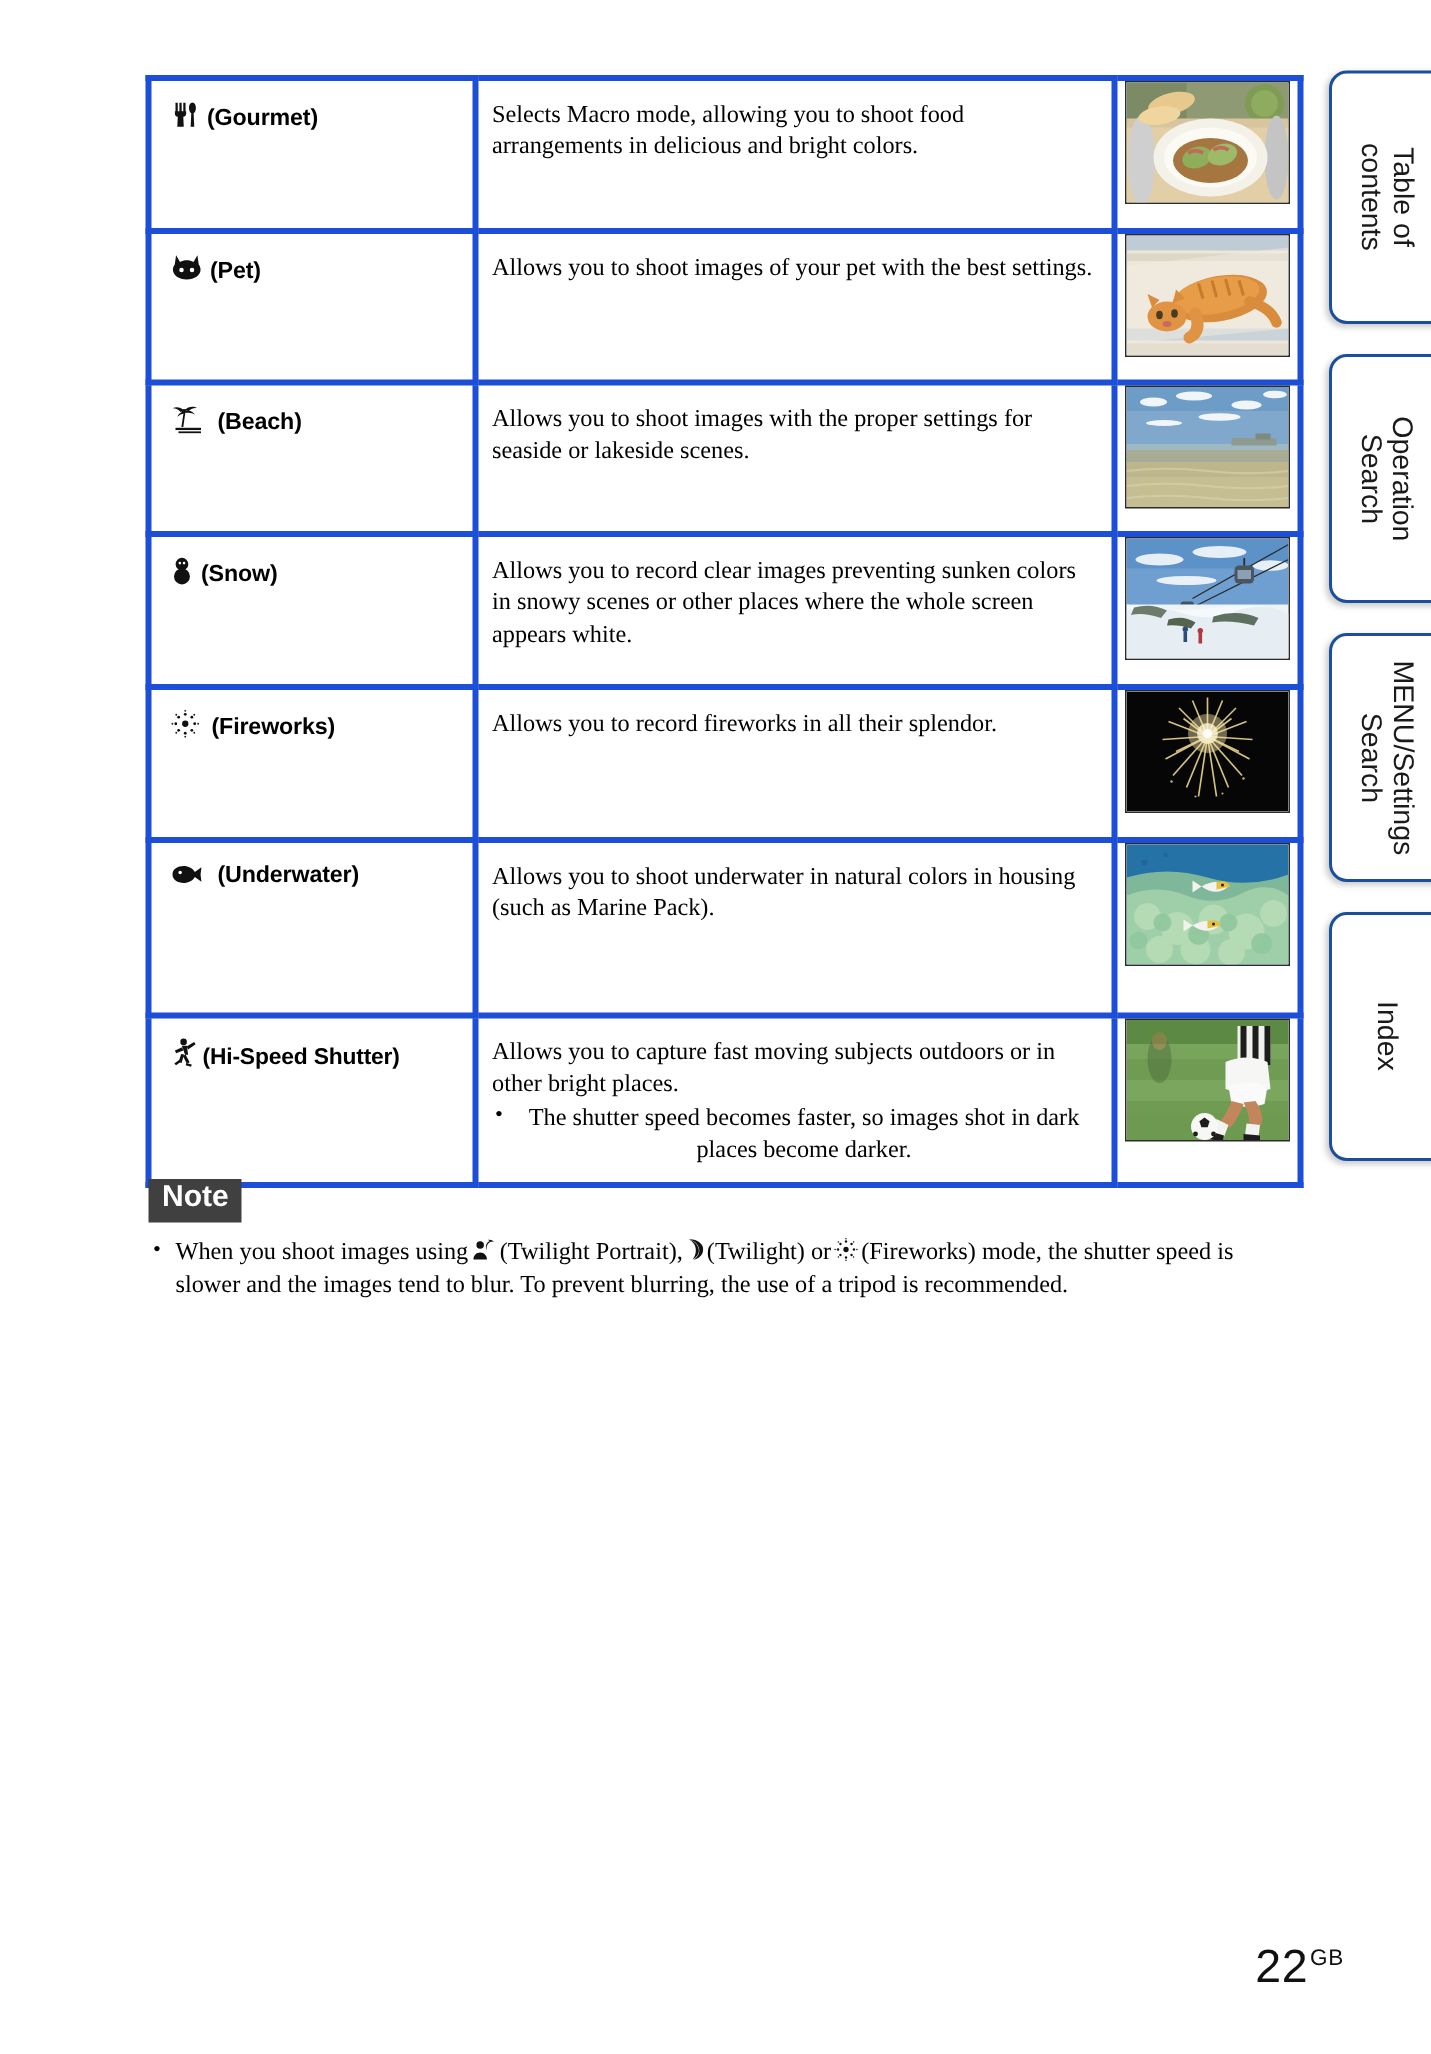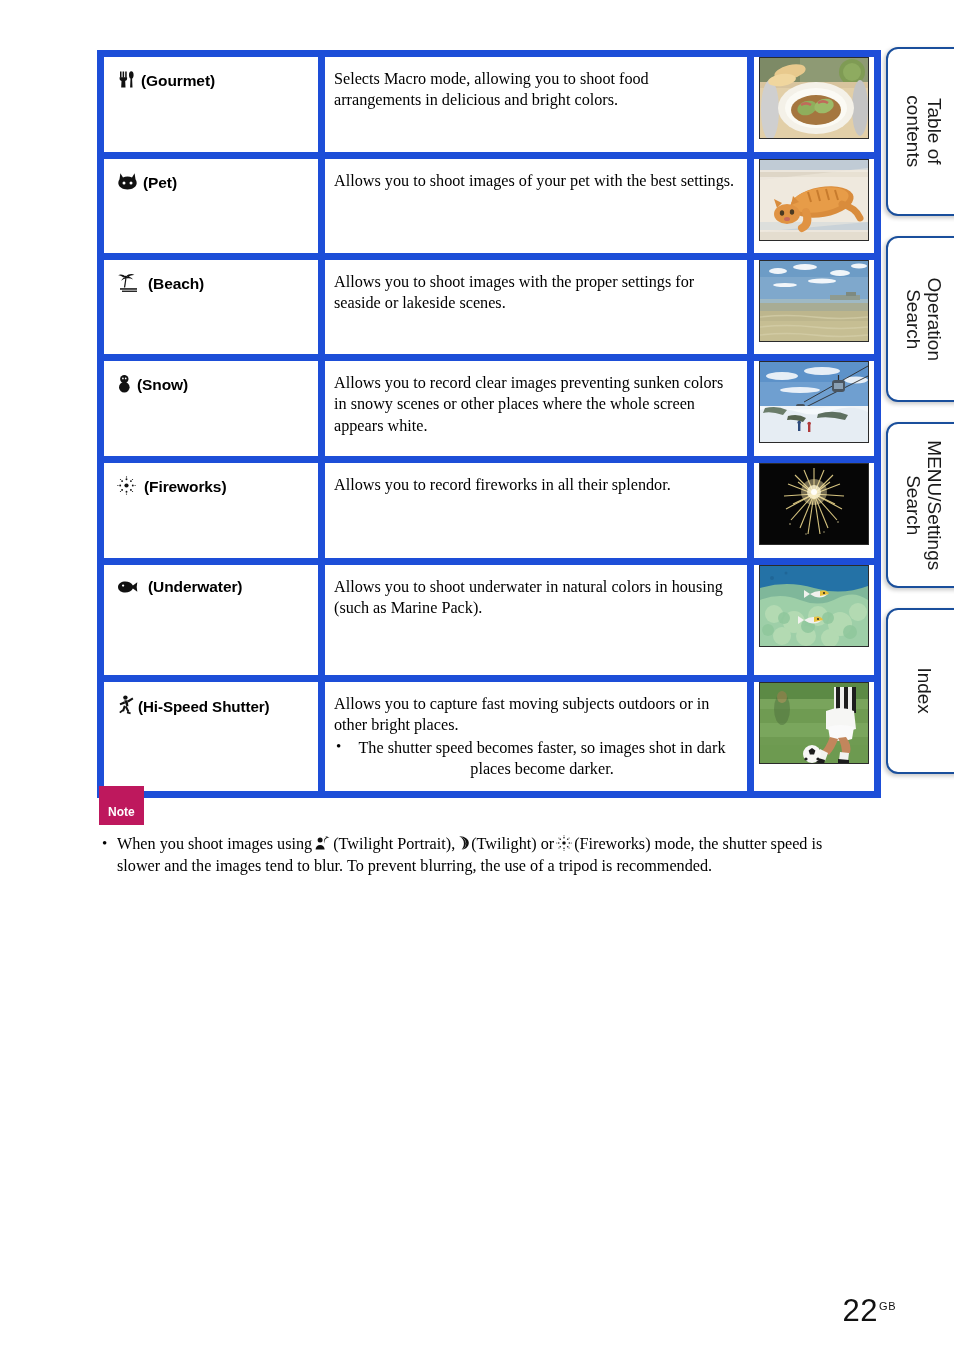--- a/index.html
+++ b/index.html
@@ -18,21 +18,21 @@
   
   .scene-table {
     position: absolute;
     left: 97px;
     top: 50px;
     width: 756px;
     border-collapse: collapse;
     table-layout: fixed;
   }
   .scene-table td {
-    border: 7px solid #1d4ed8;
+    border: 4px solid #1d4ed8;
     vertical-align: top;
     padding: 0;
   }
   .col-mode  { width: 214px; }
   .col-desc  { width: 422px; }
   .col-pic   { width: 120px; }
 
   .mode-cell {
     padding: 13px 10px 10px 13px;
     font-family: "Liberation Sans", sans-serif;
@@ -88,27 +88,27 @@
 
   
   .note-block {
     position: absolute;
     left: 99px;
     top: 786px;
     width: 760px;
   }
   .note-badge {
     display: inline-block;
-    background: #be185d;
+    background: #404040;
     color: #ffffff;
     font-family: "Liberation Sans", sans-serif;
     font-weight: bold;
-    font-size: 12px;
+    font-size: 20px;
     line-height: 1;
-    padding: 20px 9px 7px 9px;
+    padding: 2px 9px 7px 9px;
   }
   .note-body {
     margin-top: 8px;
     font-family: Liberation Serif, serif;
     font-size: 16.2px;
     line-height: 1.36;
     color: #000;
     position: relative;
     padding-left: 18px;
   }
@@ -166,21 +166,21 @@
   .page-number {
     position: absolute;
     right: 58px;
     bottom: 40px;
     font-family: "Liberation Sans", sans-serif;
     font-size: 31px;
     color: #111;
     letter-spacing: 0.5px;
   }
   .page-number sup {
-    font-size: 11px;
+    font-size: 15px;
     vertical-align: 11px;
     margin-left: 1px;
   }
 </style>
 </head>
 <body>
 
 <table class="scene-table">
   <tbody>
 

